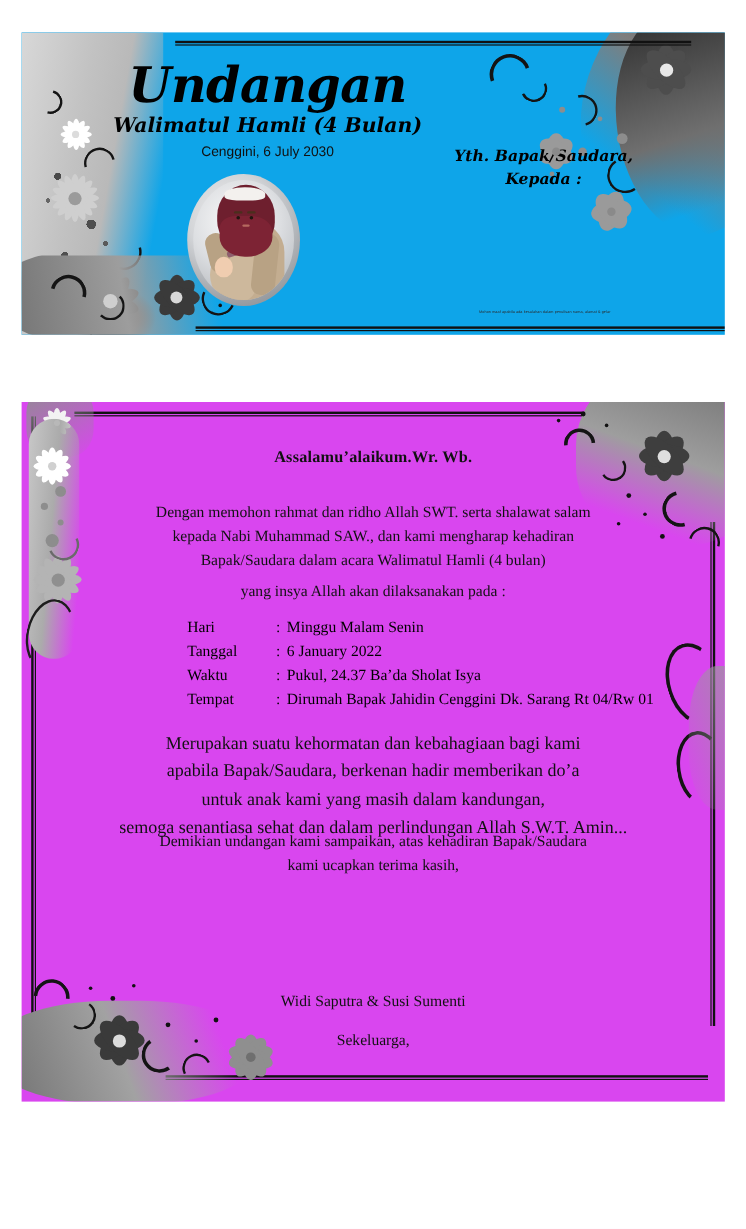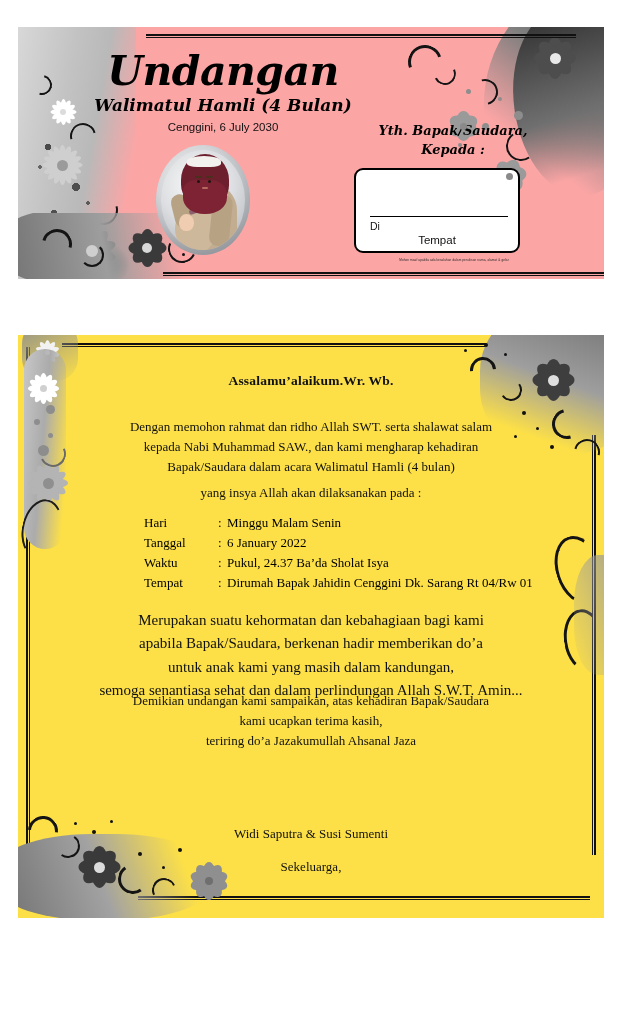--- a/index.html
+++ b/index.html
@@ -8,21 +8,21 @@
     background: #ffffff;
     font-family: "Liberation Serif", serif;
     overflow: hidden;
   }
   #page { position: relative; width: 622px; height: 1024px; background:#fff; }
 
   
   #cover {
     position: absolute; left: 18px; top: 27px;
     width: 586px; height: 252px;
-    background: #fca5a5;
+    background: #0ea5e9;
     overflow: hidden;
   }
   
   .cover-leftband {
     position: absolute; left: 0; top: 0; width: 118px; height: 100%;
     background:
       radial-gradient(ellipse 60px 40px at 22px 215px, #3a3a3a 0%, #6a6a6a 40%, rgba(120,120,120,0) 72%),
       radial-gradient(ellipse 48px 34px at 76px 238px, #2e2e2e 0%, #5e5e5e 45%, rgba(120,120,120,0) 75%),
       linear-gradient(100deg, #d8d8d8 0%, #c2c2c2 38%, #b9b9b9 58%, rgba(235,235,235,0) 86%);
   }
@@ -136,21 +136,21 @@
     letter-spacing:0.1px; white-space:nowrap;
   }
   .cover-botline {
     position:absolute; left:145px; bottom:3px; width:441px; height:4px;
     border-top:2px solid #111; border-bottom:1px solid #111;
   }
 
   
   #main {
     position:absolute; left:18px; top:335px;
-    width:586px; height:583px; background:#fde047; overflow:hidden;
+    width:586px; height:583px; background:#d946ef; overflow:hidden;
   }
   .m-topline {
     position:absolute; left:44px; top:8px; width:436px; height:4px;
     border-top:2px solid #111; border-bottom:1px solid #111;
   }
   .m-leftline {
     position:absolute; left:8px; top:12px; width:4px; height:520px;
     border-left:2px solid #111; border-right:1px solid #111;
   }
   .m-botline {
@@ -164,21 +164,21 @@
 
   .m-text { position:absolute; color:#111; }
   .greet {
     left:0; top:38px; width:100%; text-align:center;
     font-weight:700; font-size:13.5px; letter-spacing:0.2px;
   }
   .para1 { left:60px; top:82px; width:466px; text-align:center; font-size:13px; line-height:1.55; }
   .para2 { left:60px; top:150px; width:466px; text-align:center; font-size:13px; }
 
   #details { position:absolute; left:126px; top:178px; width:430px; font-size:13px; line-height:1.55; }
-  #details table { border-collapse:collapse; }
+  #details table { border-collapse:collapse;margin-left:12px; }
   #details td { vertical-align:top; padding:0; font-size:13px; white-space:nowrap; }
   .d-label { width:74px; }
   .d-colon { width:9px; }
   .d-cont { padding-left:0; }
 
   .para3 { left:60px; top:274px; width:466px; text-align:center; font-size:15px; line-height:1.55; }
   .para4 { left:60px; top:356px; width:466px; text-align:center; font-size:13px; line-height:1.55; }
   .bold { font-weight:700; }
   .sign { left:0; width:100%; text-align:center; font-size:13px; }
 
@@ -322,25 +322,20 @@
         <div class="p-eye" style="left:47px; top:30px;"></div>
         <div class="p-mouth"></div>
       </div>
     </div>
 
     <div class="kepada">
       <div>Yth. Bapak/Saudara,</div>
       <div>Kepada :</div>
     </div>
 
-    <div id="addrbox">
-      <div class="addr-line"></div>
-      <div class="addr-di">Di</div>
-      <div class="addr-tempat">Tempat</div>
-    </div>
 
     <div class="fineprint">Mohon maaf apabila ada kesalahan dalam penulisan  nama, alamat  &amp; gelar</div>
   </div>
 
   <div id="main">
 
     <div class="m-topline"></div>
     <div class="m-leftline"></div>
     <div class="m-botline"></div>
     <div class="m-rightline"></div>
@@ -482,20 +477,19 @@
     <div class="m-text para3">
       <div>Merupakan suatu kehormatan dan kebahagiaan bagi kami</div>
       <div>apabila Bapak/Saudara, berkenan hadir memberikan do’a</div>
       <div>untuk anak kami yang masih dalam kandungan,</div>
       <div>semoga senantiasa sehat dan dalam perlindungan Allah S.W.T. Amin...</div>
     </div>
 
     <div class="m-text para4">
       <div>Demikian undangan kami sampaikan, atas kehadiran Bapak/Saudara</div>
       <div>kami ucapkan terima kasih,</div>
-      <div>teriring do’a Jazakumullah Ahsanal Jaza</div>
     </div>
 
     <div class="m-text sign" style="top:491px;">Widi Saputra &amp; Susi Sumenti</div>
     <div class="m-text sign" style="top:524px;">Sekeluarga,</div>
   </div>
 
 </div>
 
 </body></html>

